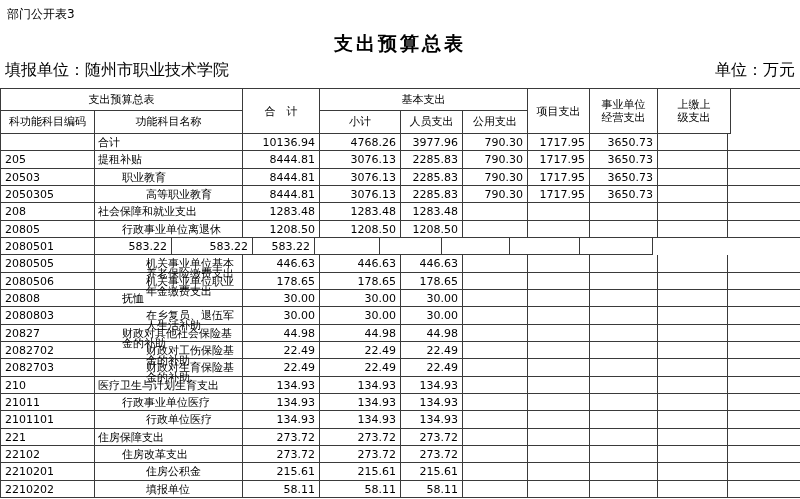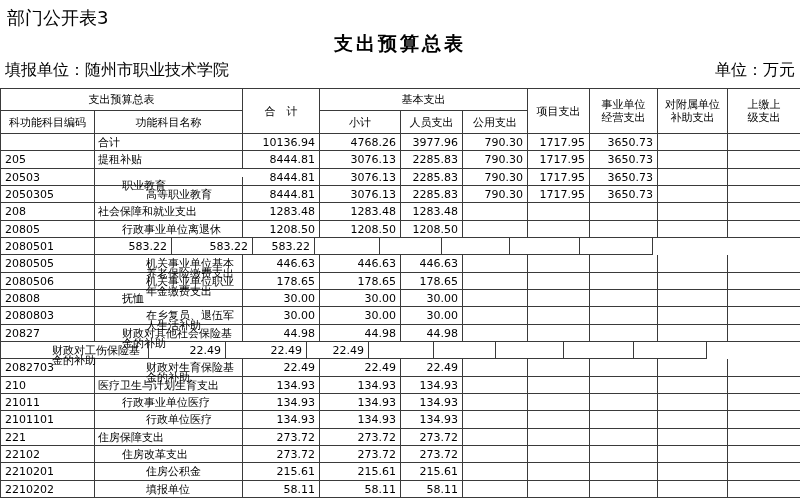--- a/index.html
+++ b/index.html
@@ -1,35 +1,35 @@
 <!DOCTYPE html>
 <html><head>
 <meta charset="utf-8">
 <style>
   html,body{margin:0;padding:0;background:#fff;}
   body{width:800px;height:499px;font-family:"DejavU Sans","DejaVu Sans",sans-serif;color:#000;}
   .page{position:relative;width:800px;height:499px;background:#fff;overflow:hidden;
         font-family:"DejaVu Sans",sans-serif;}
-  .corner{position:absolute;left:7px;top:6px;font-size:18px;}
+  .corner{position:absolute;left:7px;top:6px;font-size:12px;}
   .title{position:absolute;left:0;top:31px;width:100%;text-align:center;
          font-size:19px;font-weight:bold;letter-spacing:3px;}
   .meta{position:absolute;left:5px;top:60px;width:790px;display:flex;
         justify-content:space-between;font-size:16px;}
   
   .tbl{position:absolute;left:0;top:88px;width:800px;
        border-top:1px solid #3a3a3a;border-left:1px solid #3a3a3a;font-size:11px;}
   .cell{box-sizing:border-box;border-right:1px solid #3a3a3a;border-bottom:1px solid #3a3a3a;
         overflow:visible;}
   .thead{display:flex;}
   .hcell{display:flex;align-items:center;justify-content:center;text-align:center;
          white-space:pre-line;line-height:13px;}
   .hspan{height:45px;}
   .hgroup{display:flex;flex-direction:column;}
   .h1{height:22px;}
-  .hrow2{display:flex;height:23px;}
+  .hrow2{display:flex;height:23px;font-family:Liberation Mono, monospace;}
   .hrow2 .hcell{height:23px;}
   
   .w-code{width:94px;}  .w-name{width:148px;} .w-total{width:77px;}
   .w-sub{width:81px;}   .w-pers{width:62px;}  .w-pub{width:65px;}
   .w-proj{width:62px;}  .w-oper{width:68px;}  .w-subs{width:70px;} .w-up{width:73px;}
   .w-func{width:242px;} .w-basic{width:208px;}
   .hgroup .h1{box-sizing:border-box;border-right:1px solid #3a3a3a;border-bottom:1px solid #3a3a3a;
               display:flex;align-items:center;justify-content:center;}
   
   .trow{display:flex;height:17.33px;}
@@ -69,22 +69,20 @@
         <div class="h1">基本支出</div>
         <div class="hrow2">
           <div class="hcell cell w-sub">小计</div>
           <div class="hcell cell w-pers">人员支出</div>
           <div class="hcell cell w-pub">公用支出</div>
         </div>
       </div>
       <div class="hcell cell hspan w-proj">项目支出</div>
       <div class="hcell cell hspan w-oper">事业单位
 经营支出</div>
-      <div class="hcell cell hspan w-subs">对附属单位
-补助支出</div>
       <div class="hcell cell hspan w-up">上缴上
 级支出</div>
     </div>
 
     <div id="tbody">
         <div class="trow">
     <div class="td td-code w-code"></div>
     <div class="td td-name w-name" style="padding-left: 3px;">合计</div>
     <div class="td td-num w-total">10136.94</div>
     <div class="td td-num w-sub">4768.26</div>
@@ -102,21 +100,21 @@
     <div class="td td-num w-sub">3076.13</div>
     <div class="td td-num w-pers">2285.83</div>
     <div class="td td-num w-pub">790.30</div>
     <div class="td td-num w-proj">1717.95</div>
     <div class="td td-num w-oper">3650.73</div>
     <div class="td td-num w-subs"></div>
     <div class="td td-num w-up"></div>
   </div>
         <div class="trow">
     <div class="td td-code w-code">20503</div>
-    <div class="td td-name w-name" style="padding-left: 27px; margin-top: 8px;">职业教育</div>
+    <div class="td td-name w-name" style="padding-left: 27px;">职业教育</div>
     <div class="td td-num w-total">8444.81</div>
     <div class="td td-num w-sub">3076.13</div>
     <div class="td td-num w-pers">2285.83</div>
     <div class="td td-num w-pub">790.30</div>
     <div class="td td-num w-proj">1717.95</div>
     <div class="td td-num w-oper">3650.73</div>
     <div class="td td-num w-subs"></div>
     <div class="td td-num w-up"></div>
   </div>
         <div class="trow">
@@ -220,20 +218,21 @@
     <div class="td td-num w-total">44.98</div>
     <div class="td td-num w-sub">44.98</div>
     <div class="td td-num w-pers">44.98</div>
     <div class="td td-num w-pub"></div>
     <div class="td td-num w-proj"></div>
     <div class="td td-num w-oper"></div>
     <div class="td td-num w-subs"></div>
     <div class="td td-num w-up"></div>
   </div>
         <div class="trow">
+    <div class="td td-code w-code">2082702</div>
     <div class="td td-name w-name" style="padding-left: 51px;">财政对工伤保险基金的补助</div>
     <div class="td td-num w-total">22.49</div>
     <div class="td td-num w-sub">22.49</div>
     <div class="td td-num w-pers">22.49</div>
     <div class="td td-num w-pub"></div>
     <div class="td td-num w-proj"></div>
     <div class="td td-num w-oper"></div>
     <div class="td td-num w-subs"></div>
     <div class="td td-num w-up"></div>
   </div>

